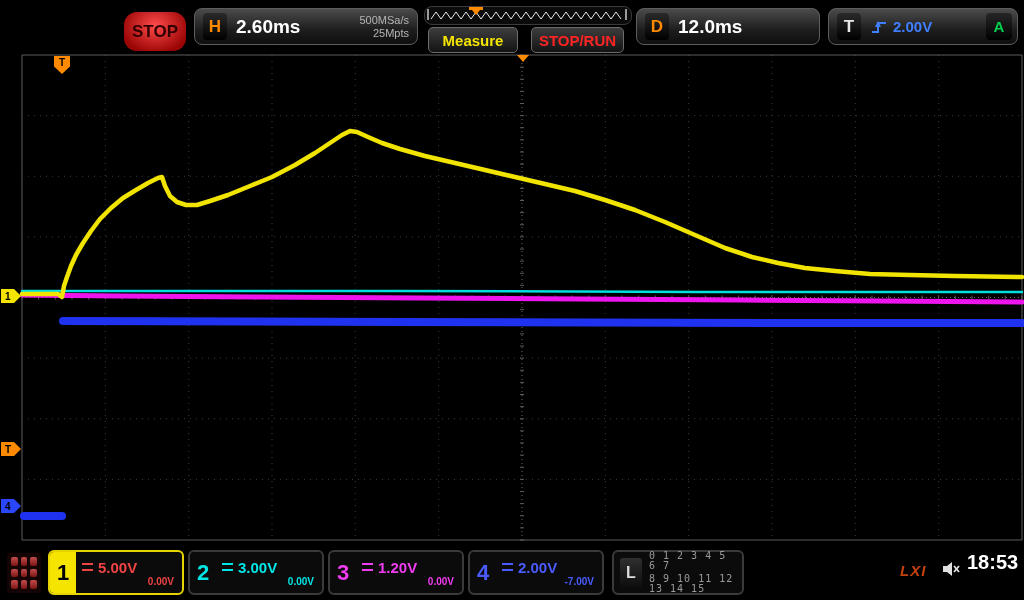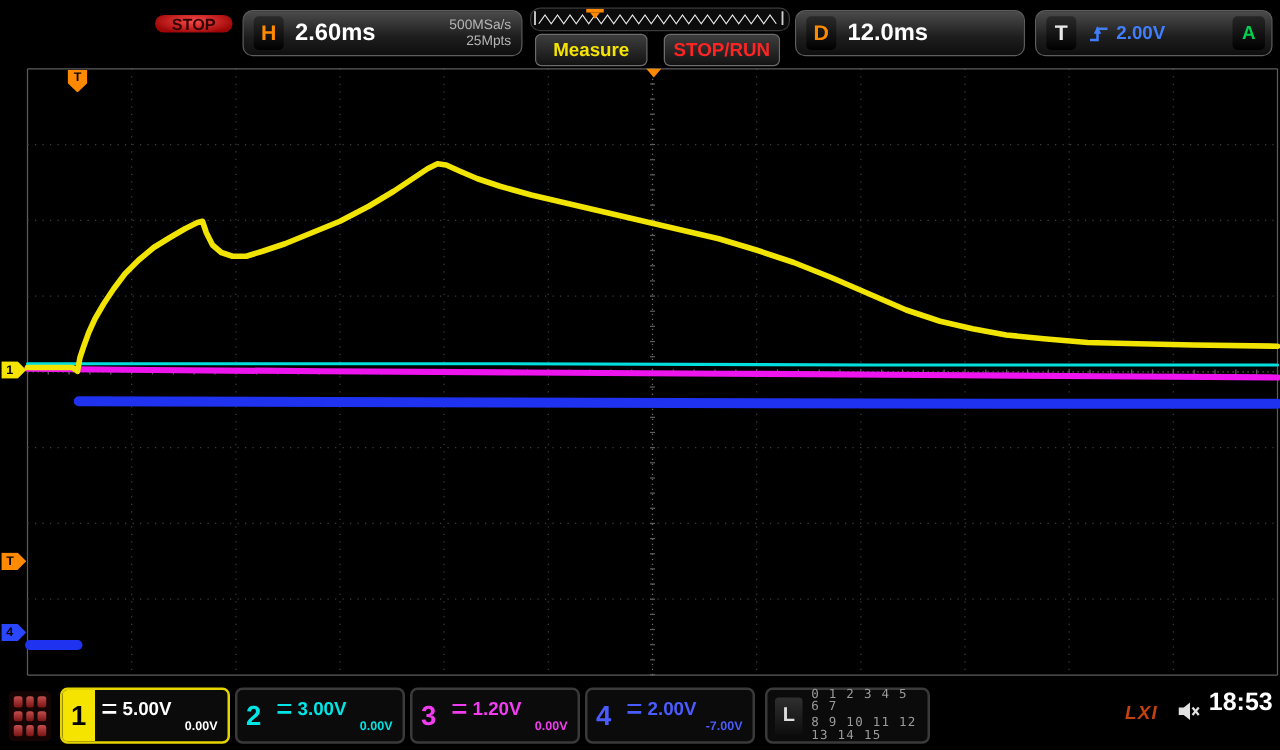--- a/index.html
+++ b/index.html
@@ -2,23 +2,23 @@
 <html><head>
 <meta charset="utf-8">
 <style>
   html,body { margin:0; padding:0; background:#000; }
   .screen { position:relative; width:1024px; height:600px; background:#000;
             font-family:"Liberation Sans",sans-serif; overflow:hidden; }
 
   
   .logo { position:absolute; left:8px; top:8px; font-family:"Liberation Serif",serif;
           font-weight:bold; font-size:31px; color:#f2c41d; letter-spacing:1px; }
-  .stop-badge { position:absolute; left:124px; top:12px; width:62px; height:14px; border-radius:13px;
+  .stop-badge { position:absolute; left:124px; top:12px; width:62px; height:39px; border-radius:13px;
           background:radial-gradient(ellipse at 50% 35%, #ff4b4b, #9b0505 78%);
-          color:#330000; font-weight:bold; font-size:13px;
+          color:#330000; font-weight:bold; font-size:17px;
           display:flex; align-items:center; justify-content:center; }
   .group { position:absolute; top:8px; height:37px;
           background:linear-gradient(#4b4b4b,#1d1d1d 60%,#0e0e0e);
           border:1px solid #5d5d5d; border-radius:8px;
           display:flex; align-items:center; padding:0 8px; box-sizing:border-box; }
   .glabel { width:24px; height:27px; background:linear-gradient(#2a2a2a,#000);
           border-radius:4px; display:flex; align-items:center; justify-content:center;
           font-weight:bold; font-size:17px; margin-right:9px; flex:none; }
   .orange { color:#ff8a00; } .white { color:#e8e8e8; }
   .gvalue { color:#fff; font-weight:bold; font-size:19px; }
@@ -64,21 +64,21 @@
   .chbox { position:absolute; top:4px; width:136px; height:45px; background:#0b0b0b;
          border:2px solid #3a3a3a; border-radius:6px; box-sizing:border-box; display:flex; overflow:hidden; }
   .chbox.active { border-color:#e5d400; }
   .chnum { width:26px; flex:none; display:flex; align-items:center; justify-content:center;
          font-weight:bold; font-size:22px; }
   .ch1 .chnum { background:#f5e400; color:#000; }
   .ch2 .chnum { color:#00e6e6; } .ch3 .chnum { color:#f23cf2; } .ch4 .chnum { color:#4a5cff; }
   .chvals { flex:1; display:flex; flex-direction:column; justify-content:center; padding:1px 8px 1px 6px; }
   .chscale { display:flex; align-items:center; gap:5px; font-weight:bold; font-size:15px; }
   .choffset { text-align:right; font-size:10px; font-weight:bold; }
-  .ch1 .chscale,.ch1 .choffset { color:#ffffff; }
+  .ch1 .chscale,.ch1 .choffset { color:#ef4444; }
   .ch2 .chscale,.ch2 .choffset { color:#00e6e6; }
   .ch3 .chscale,.ch3 .choffset { color:#f23cf2; }
   .ch4 .chscale,.ch4 .choffset { color:#4a5cff; }
   .coupling { width:11px; height:8px; flex:none;
          background:repeating-linear-gradient(to bottom,currentColor 0 2px,transparent 2px 6px); }
   .lbox { position:absolute; left:612px; top:4px; width:132px; height:45px; background:#0b0b0b;
          border:2px solid #3a3a3a; border-radius:6px; box-sizing:border-box;
          display:flex; align-items:center; padding:0 6px; }
   .llabel { width:22px; height:30px; flex:none; background:linear-gradient(#2f2f2f,#0d0d0d);
          color:#ddd; font-weight:bold; font-size:16px; border-radius:3px; margin-right:7px;

